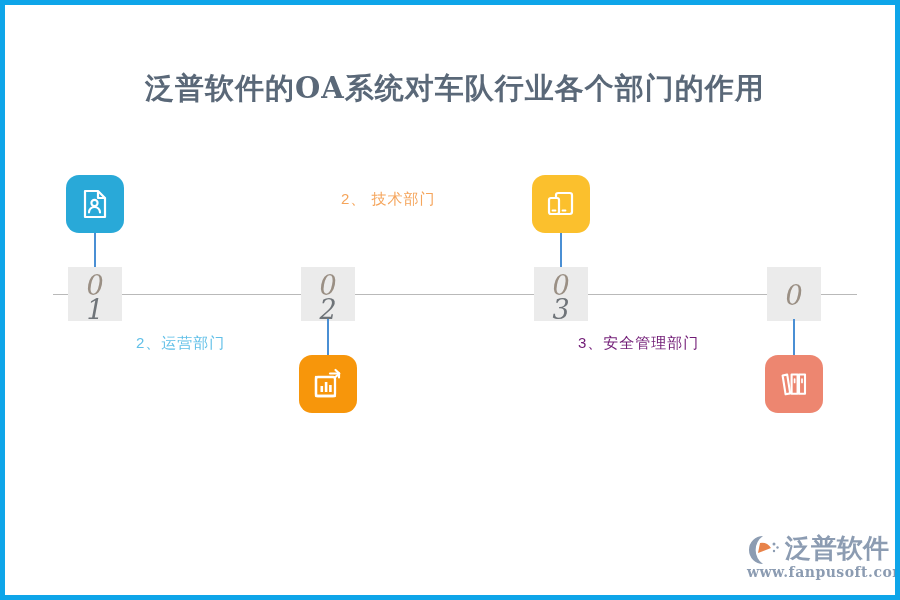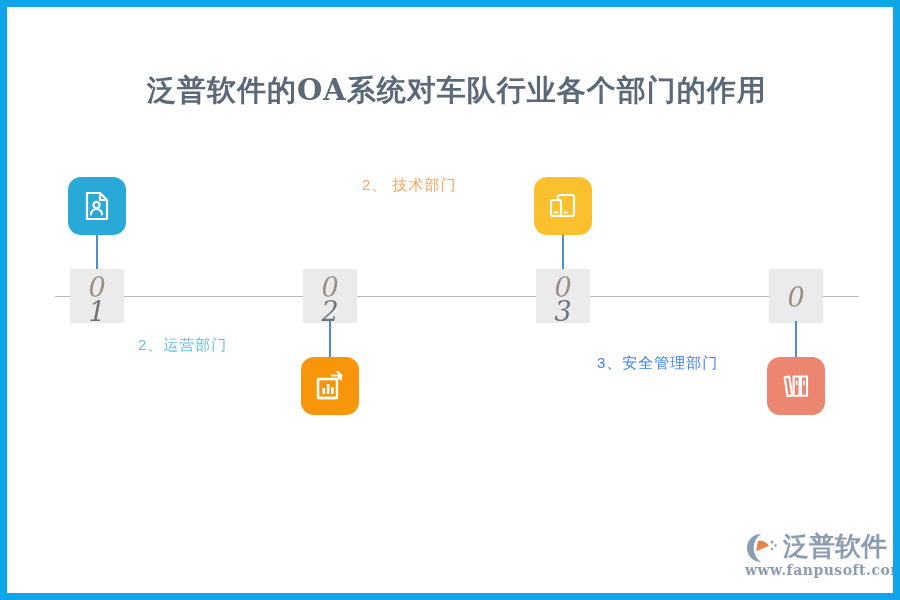--- a/index.html
+++ b/index.html
@@ -11,21 +11,21 @@
     height: 600px;
     background: #ffffff;
     font-family: "Liberation Sans", sans-serif;
     overflow: hidden;
   }
   #canvas {
     position: relative;
     width: 900px;
     height: 600px;
     background: #ffffff;
-    border: 7px solid #0ea5e9;
+    border: 5px solid #0ea5e9;
     box-sizing: border-box;
     overflow: hidden;
   }
 
   
   #page-title {
     position: absolute;
     left: 0;
     top: 64px;
     width: 900px;
@@ -122,21 +122,21 @@
   }
 
   .node-label {
     position: absolute;
     white-space: nowrap;
     font-family: "Liberation Sans", sans-serif;
     font-size: 15px;
     letter-spacing: 1px;
   }
   .node-label.below { top: 329px; }
-  .node-label.above { top: 169px; margin-left: 19px; }
+  .node-label.above { top: 185px; }
 
   
   #brand {
     position: absolute;
     right: 14px;
     bottom: 12px;
     width: 140px;
     height: 52px;
   }
   #brand-mark {
@@ -235,21 +235,21 @@
       </svg>
     </div>
 
     <div class="connector up"></div>
 
     <div class="num-box">
       <span class="digit digit-top">0</span>
       <span class="digit digit-bot">3</span>
     </div>
 
-    <div class="node-label below" style="left:34px; color:#3b82f6;margin-top:18px;">3、安全管理部门</div>
+    <div class="node-label below" style="left:17px; color:#701a75;">3、安全管理部门</div>
   </div>
 
   <div class="node" style="left:789px;">
 
     <div class="num-box single">
       <span class="digit digit-top">0</span>
       <span class="digit digit-bot"></span>
     </div>
 
     <div class="connector down"></div>

